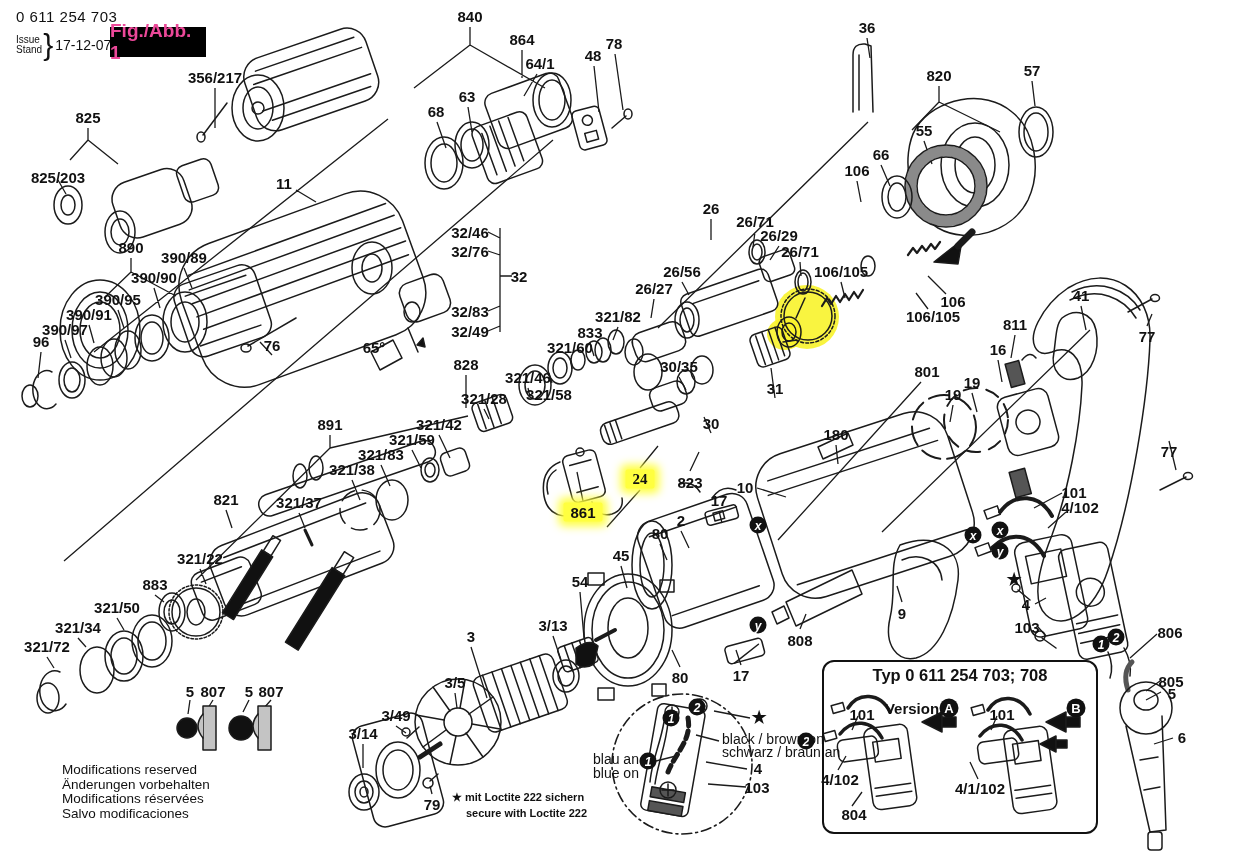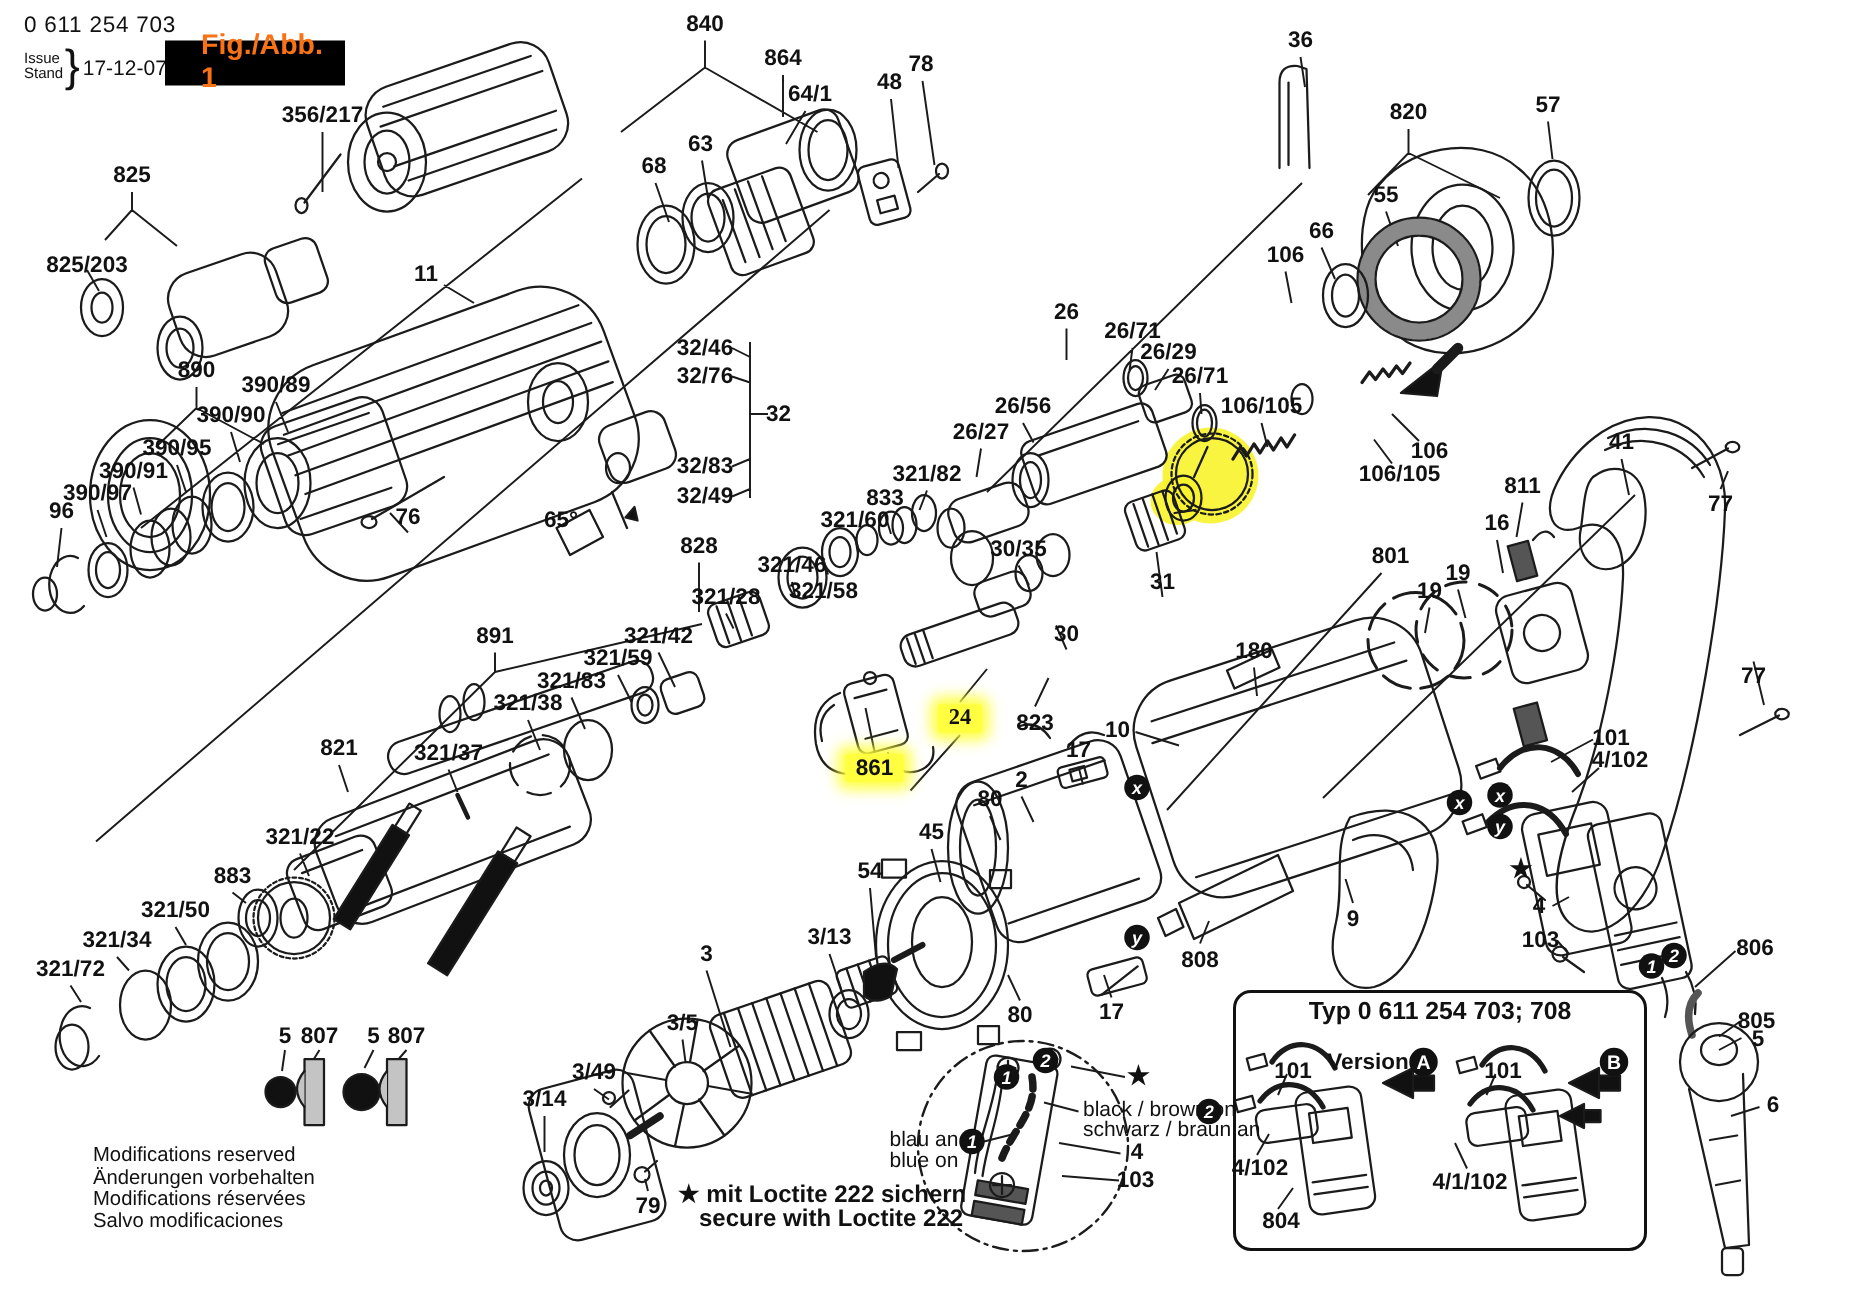--- a/index.html
+++ b/index.html
@@ -13,25 +13,25 @@
   .plabel.star{font-size:17px;}
   .circ{position:absolute;transform:translate(-50%,-50%);width:17px;height:17px;border-radius:50%;
         background:#111;color:#fff;font-weight:bold;font-style:italic;font-size:12px;
         display:flex;align-items:center;justify-content:center;z-index:4;line-height:1;}
   #header{position:absolute;left:16px;top:8px;z-index:3;}
   #part-number{font-size:15px;letter-spacing:.5px;}
   #issue-row{display:flex;align-items:center;margin-top:3px;}
   #issue-col{display:flex;flex-direction:column;font-size:10px;line-height:1.05;}
   #brace{font-size:30px;font-weight:normal;margin:0 2px 0 1px;}
   #issue-date{font-size:14px;}
-  #fig-box{position:absolute;left:110px;top:27px;width:96px;height:30px;background:#000;color:#f97316;
-           font-weight:bold;font-size:19px;display:flex;align-items:center;justify-content:center;z-index:3;padding-left:24px;}
+  #fig-box{position:absolute;left:110px;top:27px;width:96px;height:30px;background:#000;color:#ec4899;
+           font-weight:bold;font-size:19px;display:flex;align-items:center;justify-content:center;z-index:3;}
   .noteblock{position:absolute;z-index:3;font-size:13.5px;line-height:14.5px;}
   .noteblock.bold{font-weight:bold;}
-  #loctite-note{position:absolute;left:452px;top:789px;z-index:3;font-weight:bold;font-size:16px;line-height:16px;}
+  #loctite-note{position:absolute;left:452px;top:789px;z-index:3;font-weight:bold;font-size:11px;line-height:16px;}
   #loctite-note .l2{margin-left:14px;}
   #wire-blue{position:absolute;left:593px;top:752px;z-index:5;font-size:14px;line-height:14px;}
   #wire-black{position:absolute;left:722px;top:733px;z-index:5;font-size:14px;line-height:13px;}
   #version-box{position:absolute;left:822px;top:660px;width:276px;height:174px;z-index:2;
                border:2.5px solid #111;border-radius:12px;box-sizing:border-box;}
   #version-box .vlabel{position:absolute;transform:translate(-50%,-50%);font-weight:bold;font-size:15px;white-space:nowrap;}
   #vb-title{position:absolute;left:50%;top:13px;transform:translate(-50%,-50%);font-weight:bold;font-size:16.5px;white-space:nowrap;}
   .vcirc{position:absolute;transform:translate(-50%,-50%);width:19px;height:19px;border-radius:50%;background:#111;
          color:#fff;font-weight:bold;font-size:13px;display:flex;align-items:center;justify-content:center;}
 </style>

